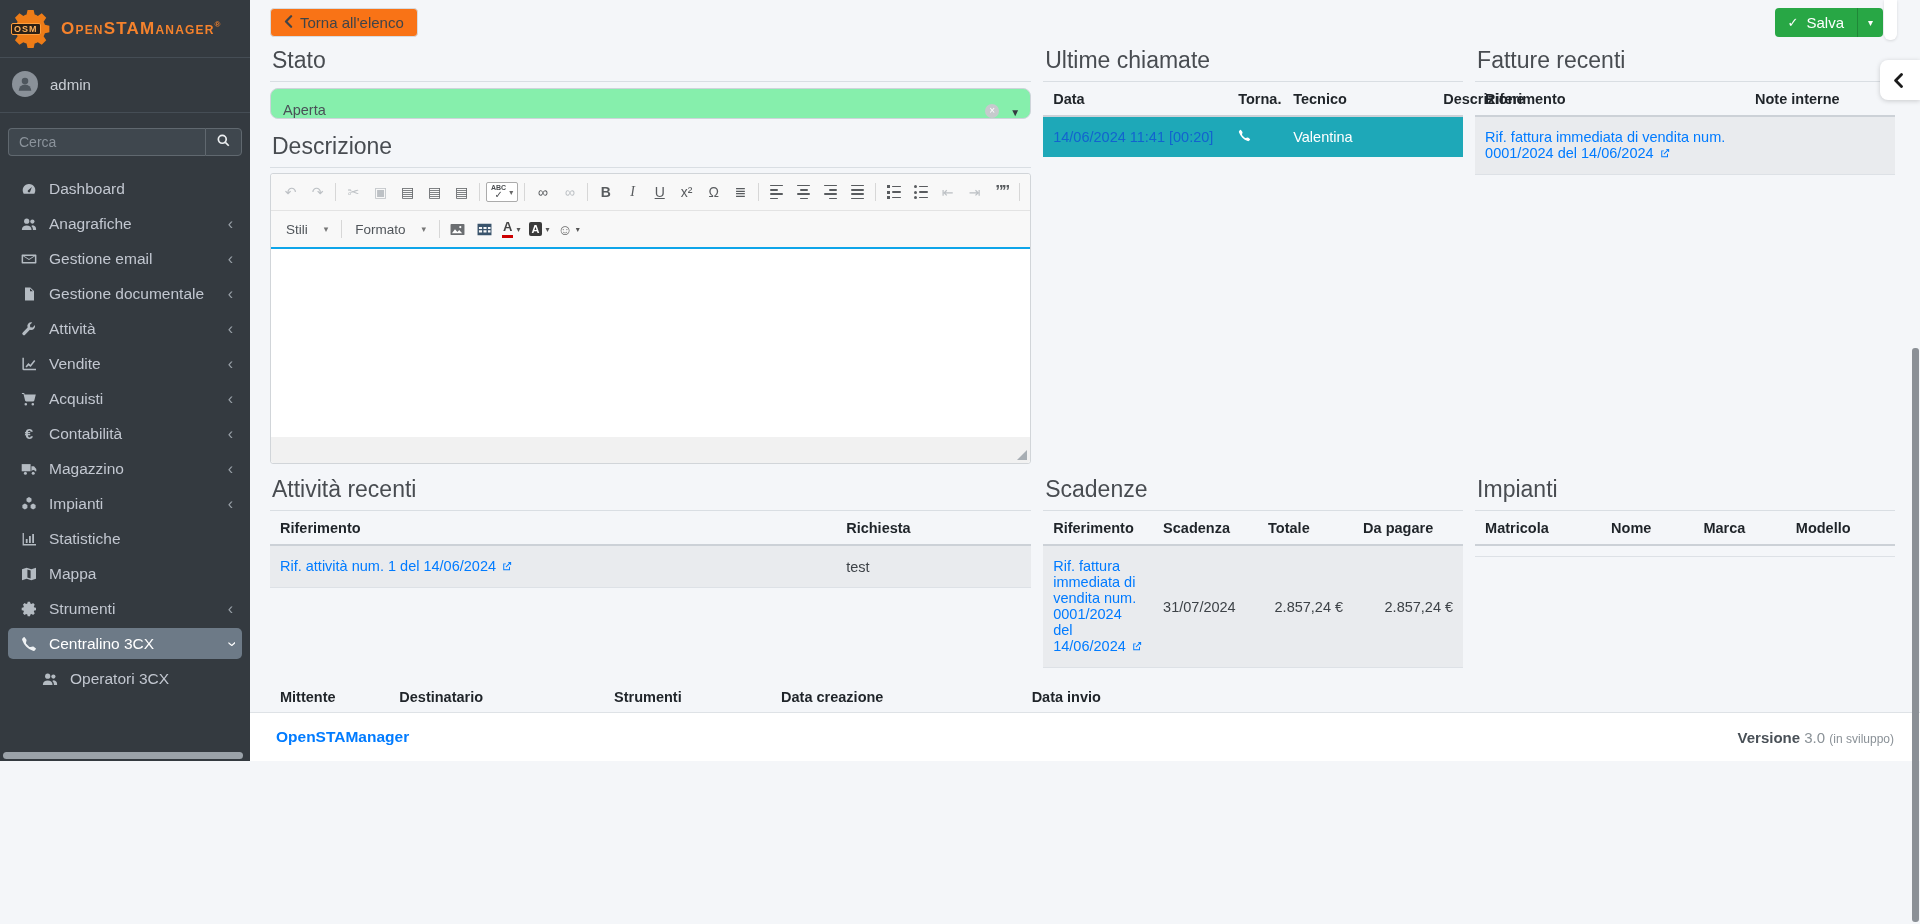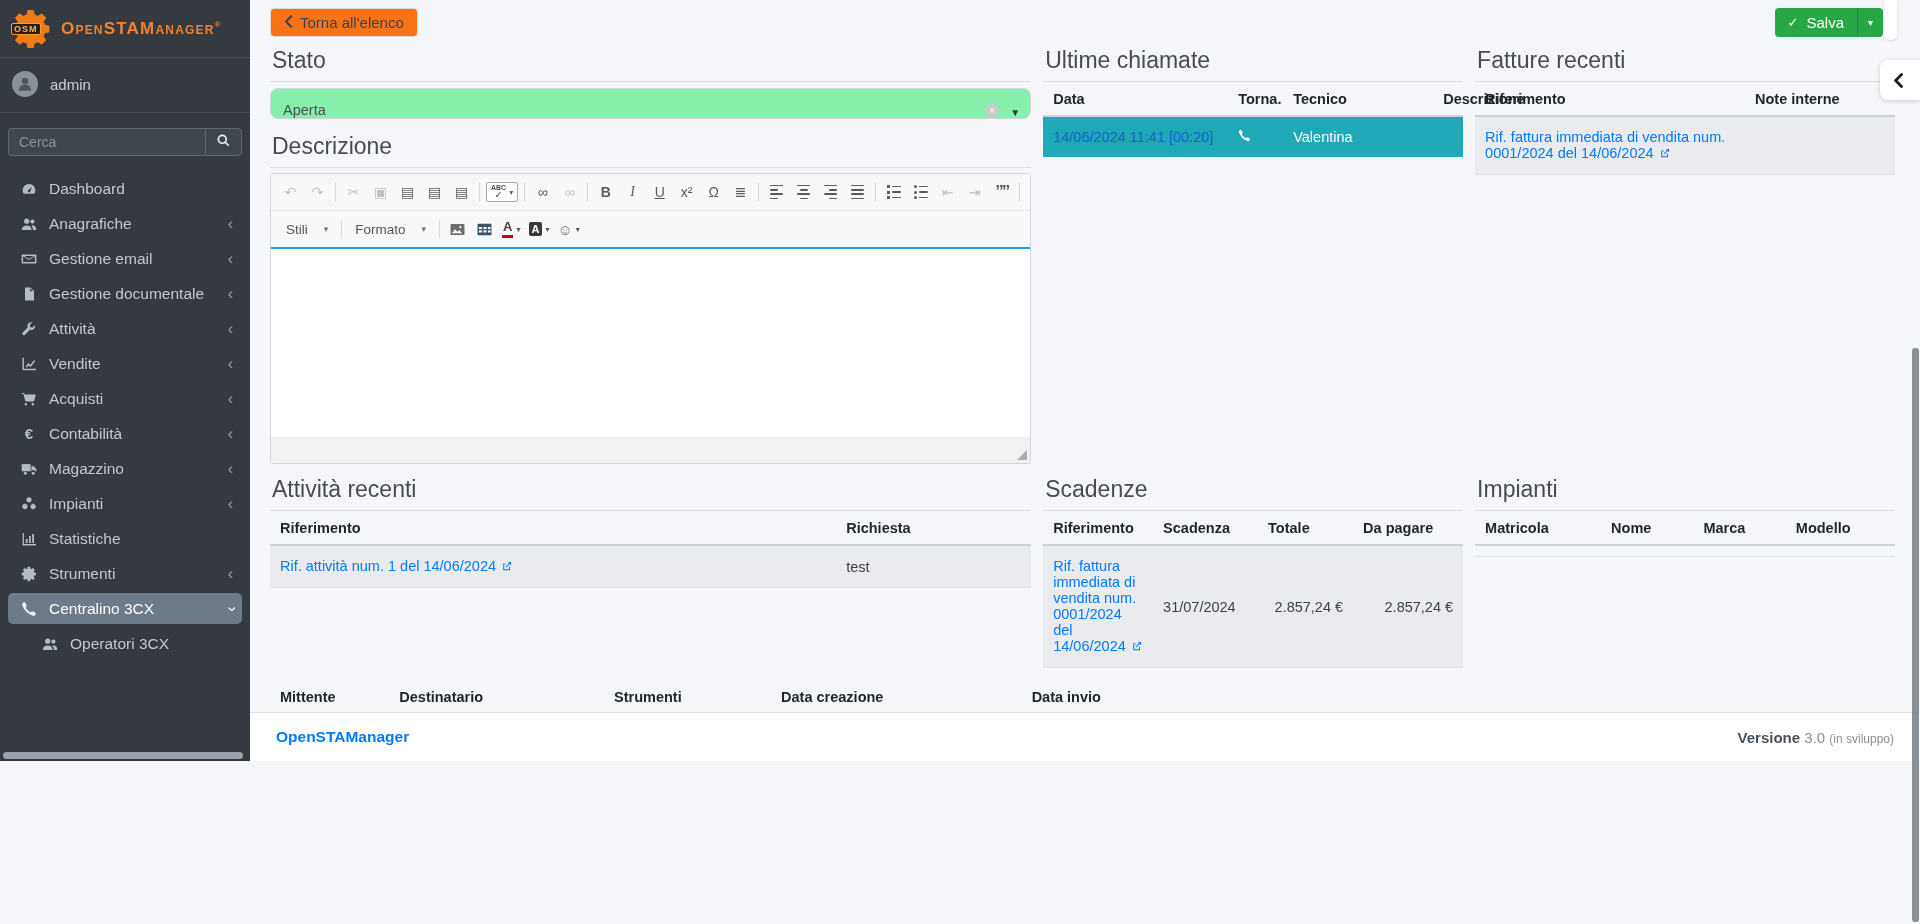--- a/index.html
+++ b/index.html
@@ -271,20 +271,28 @@
         <span class="nicon">
             <svg viewBox="0 0 16 16" fill="currentColor">
               <path d="M1.6 1.9h1.3v11.2H15v1.3H1.6V1.9zm3.2 6.2h1.8v3.8H4.8V8.1zm3.2-3h1.8v6.8H8V5.1zm3.2-2h1.8v8.8h-1.8V3.1z"></path>
             </svg>
           </span>
         <span>Statistiche</span>
       </div>
       <div class="nav-item">
         <span class="nicon">
             <svg viewBox="0 0 16 16" fill="currentColor">
+              <path d="M5.7 1.7L1 3.3v11l4.7-1.6 4.6 1.6 4.7-1.6v-11l-4.7 1.6-4.6-1.6zm.7 1.8l3.2 1.1v7.9L6.4 11.4V3.5z"></path>
+            </svg>
+          </span>
+        <span>Mappa</span>
+      </div>
+      <div class="nav-item">
+        <span class="nicon">
+            <svg viewBox="0 0 16 16" fill="currentColor">
               <path d="M8 4.6a3.4 3.4 0 1 0 0 6.8 3.4 3.4 0 0 0 0-6.8zm0 1.6a1.8 1.8 0 1 1 0 3.6 1.8 1.8 0 0 1 0-3.6zM15 9.2V6.8l-1.7-.4a5.6 5.6 0 0 0-.5-1.2l1-1.5-1.7-1.7-1.5 1a5.6 5.6 0 0 0-1.2-.5L9 .8H6.7l-.4 1.7c-.4.1-.8.3-1.2.5l-1.5-1-1.7 1.7 1 1.5c-.2.4-.4.8-.5 1.2L.7 6.8v2.4l1.7.4c.1.4.3.8.5 1.2l-1 1.5 1.7 1.7 1.5-1c.4.2.8.4 1.2.5l.4 1.7H9l.4-1.7c.4-.1.8-.3 1.2-.5l1.5 1 1.7-1.7-1-1.5c.2-.4.4-.8.5-1.2l1.7-.4z"></path>
             </svg>
           </span>
         <span>Strumenti</span>
         <span class="chev">‹</span>
       </div>
       <div class="nav-item active">
         <span class="nicon">
             <svg viewBox="0 0 16 16" fill="currentColor">
               <path d="M3.654 1.328a.678.678 0 0 0-1.015-.063L1.605 2.3c-.483.484-.661 1.169-.45 1.77a17.568 17.568 0 0 0 4.168 6.608 17.569 17.569 0 0 0 6.608 4.168c.601.211 1.286.033 1.77-.45l1.034-1.034a.678.678 0 0 0-.063-1.015l-2.307-1.794a.678.678 0 0 0-.58-.122l-2.19.547a1.745 1.745 0 0 1-1.657-.459L5.482 8.062a1.745 1.745 0 0 1-.46-1.657l.548-2.19a.678.678 0 0 0-.122-.58L3.654 1.328z"></path>

